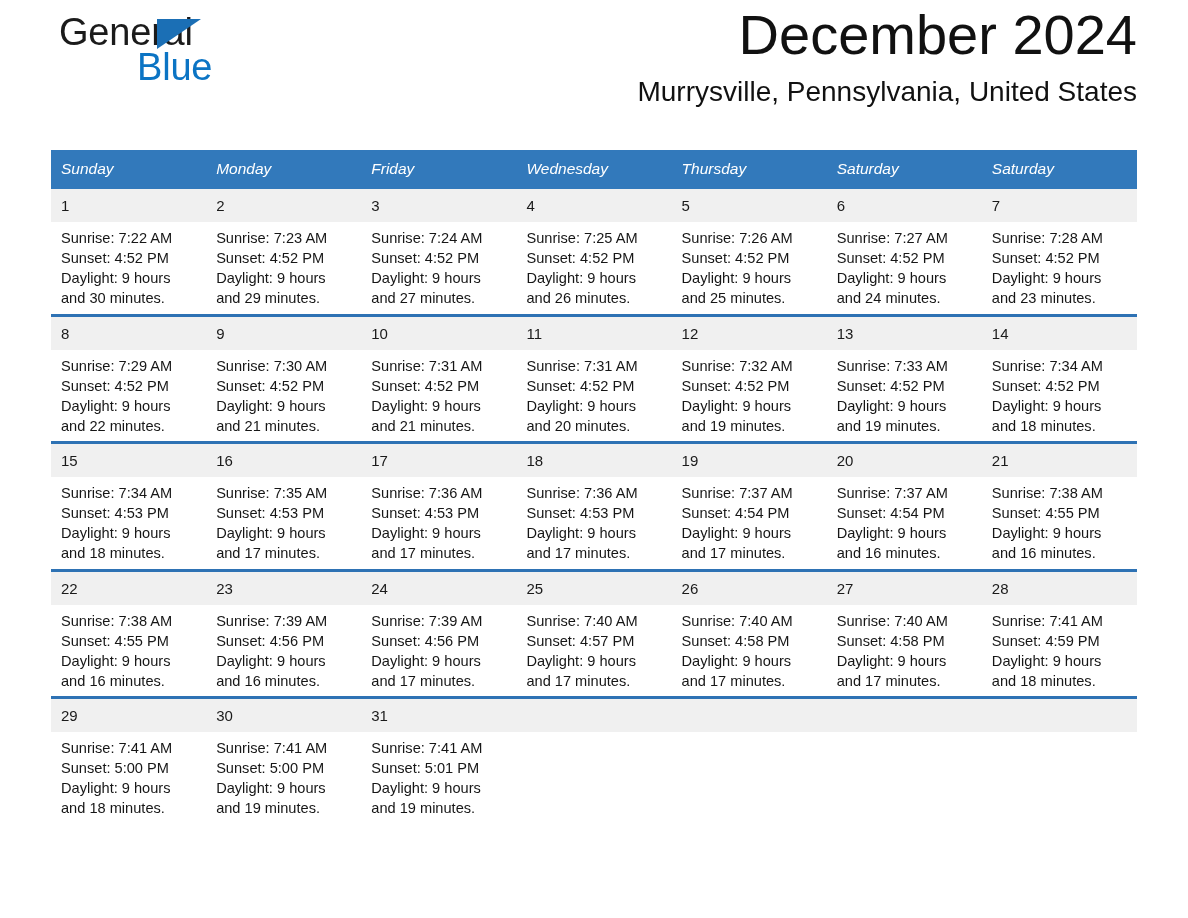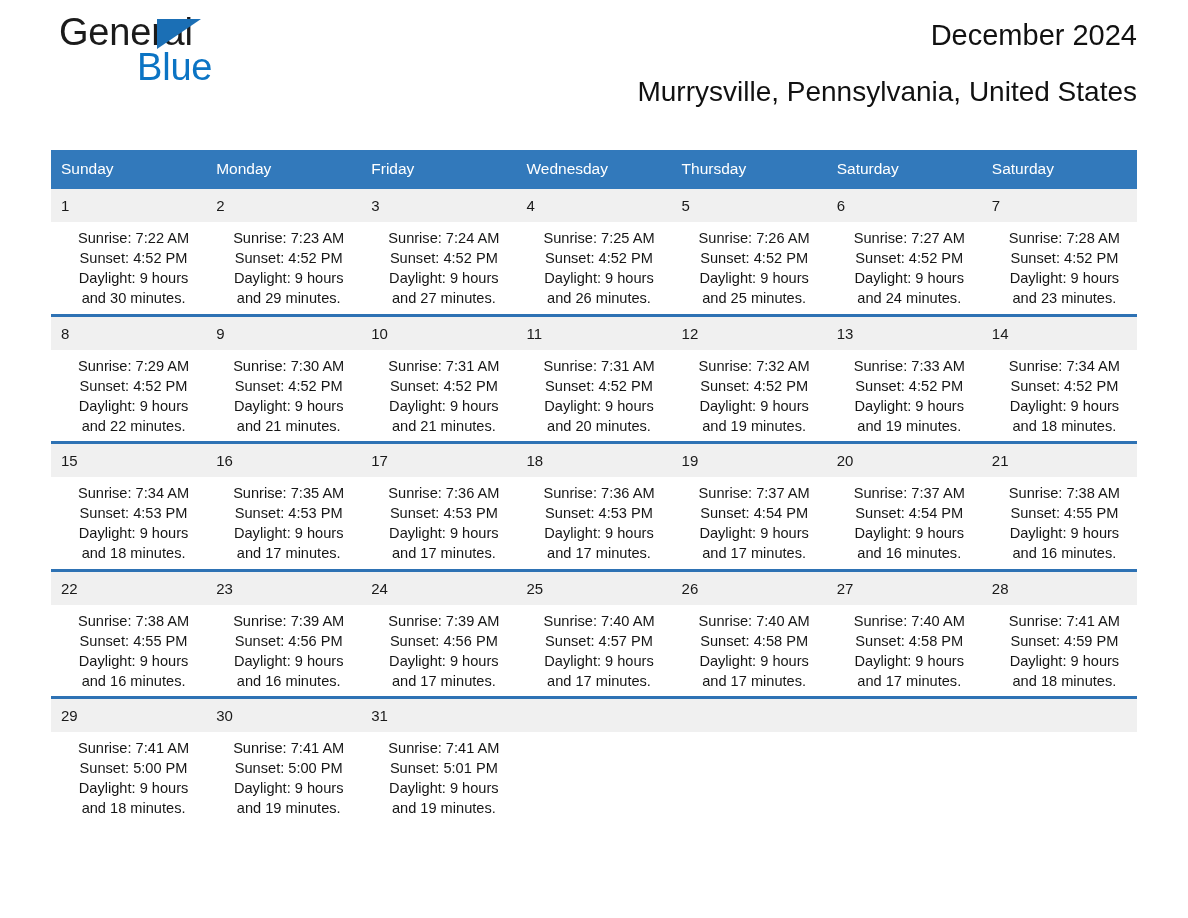--- a/index.html
+++ b/index.html
@@ -69,21 +69,21 @@
   }
 
   .title-block {
     position: absolute;
     right: 0;
     top: 0;
     text-align: right;
     width: 760px;
   }
   .cal-title {
-    font-size: 29px;
+    font-size: 56px;
     line-height: 58px;
     font-weight: 400;
     color: #111111;
     margin: 6px 0 0 0;
     white-space: nowrap;
   }
   .cal-location {
     font-size: 28px;
     line-height: 32px;
     font-weight: 400;
@@ -95,20 +95,21 @@
   
   .calendar {
     position: relative;
     width: 1086px;
     border-collapse: collapse;
     table-layout: fixed;
   }
 
   .weekday-row {
     background: #d946ef;
+    font-style: italic;
   }
   .weekday-cell {
     background: #3279bb;
     color: #ffffff;
     font-size: 15.5px;
     line-height: 18px;
     font-weight: 400;
     text-align: left;
     padding: 10px 0 11px 10px;
     width: 155.14px;
@@ -128,21 +129,20 @@
   .daynum-row.first-week .daynum-cell {
     border-top: none;
   }
 
   .detail-row .detail-cell {
     background: #ffffff;
     padding: 6px 0 0 10px;
     vertical-align: top;
     height: 93px;
     box-sizing: border-box;
-    text-align: center;
   }
   .detail-row .detail-cell.spacer-cell {
     background: #ffffff;
   }
 
   .detail-line {
     font-size: 14.6px;
     line-height: 20px;
     color: #161616;
     white-space: nowrap;

